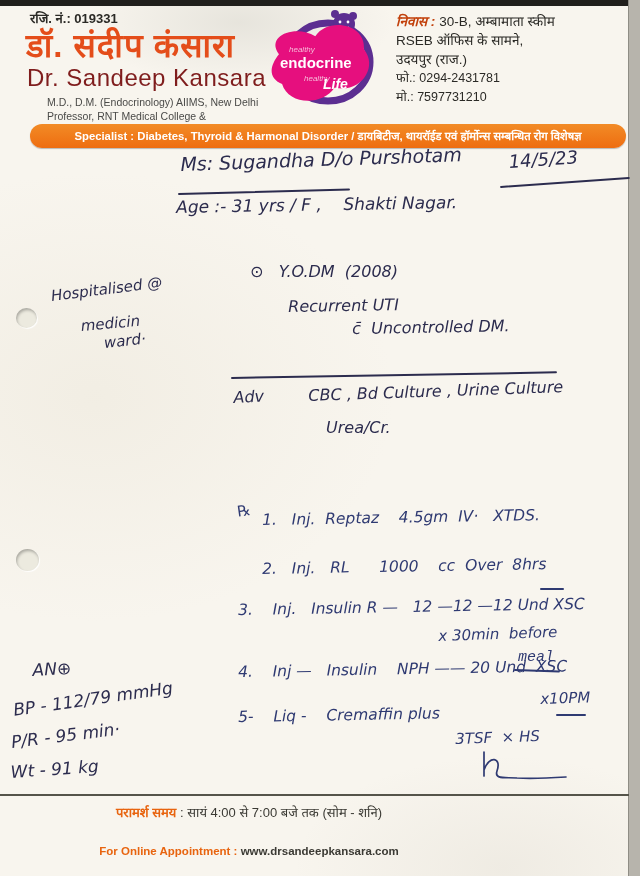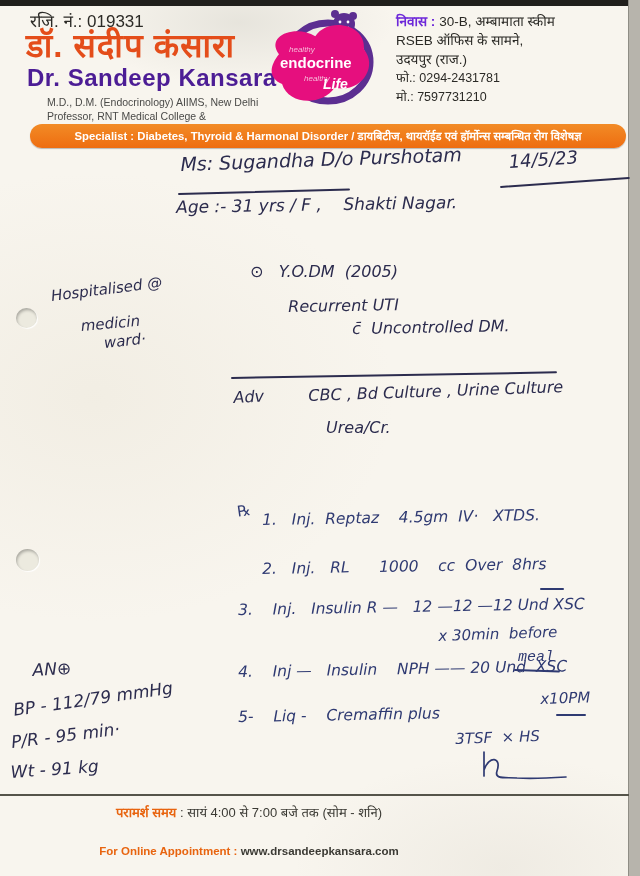--- a/index.html
+++ b/index.html
@@ -10,26 +10,26 @@
   
   .edge-top{left:0;top:0;width:640px;height:6px;background:#201f1c;}
   .edge-right{right:0;top:0;width:11px;height:876px;background:#b7b4ac;border-left:1px solid #8f8d85;}
   .paper{left:0;top:5px;width:629px;height:871px;
          background:
            radial-gradient(220px 90px at 38% 2%, rgba(140,140,128,0.16), rgba(0,0,0,0) 70%),
            radial-gradient(300px 160px at 80% 99%, rgba(160,150,130,0.10), rgba(0,0,0,0) 70%),
            radial-gradient(400px 300px at 15% 45%, rgba(230,224,208,0.35), rgba(0,0,0,0) 75%),
            #f8f5ee;}
   
-  .reg{left:30px;top:9px;font-size:17px;font-weight:normal;color:#2b2a26;}
+  .reg{left:30px;top:9px;font-size:13px;font-weight:bold;color:#2b2a26;}
   .name-hi{left:26px;top:22px;font-size:33px;font-weight:bold;color:#e44d1a;letter-spacing:1px;}
-  .name-en{left:27px;top:64px;font-size:24px;font-weight:bold;color:#4c1d95;letter-spacing:0.5px;}
+  .name-en{left:27px;top:64px;font-size:24px;font-weight:normal;color:#7f1d1d;letter-spacing:0.5px;}
   .creds{left:28px;top:95px;font-size:10.5px;line-height:14px;color:#4a4a48;margin-left:19px;}
   .addr{left:396px;top:12px;font-size:13.5px;line-height:19px;color:#2b2a26;}
-  .addr .lbl{color:#6d28d9;font-weight:bold;}
+  .addr .lbl{color:#c2410c;font-weight:bold;font-style:italic;}
   .addr .tel{font-size:12.5px;}
   .banner{left:30px;top:124px;width:596px;height:24px;border-radius:12px;
           background:linear-gradient(#f28b26,#ee6d10);
           color:#ffffff;font-weight:bold;font-size:11.3px;text-align:center;line-height:24px;
           box-shadow:0 1px 1px rgba(0,0,0,0.25);}
   
   .hw{font-family:"DejaVu Sans",sans-serif;font-style:italic;color:#2c2c4e;white-space:pre;transform-origin:left top;}
   .blue{color:#2f3a72;}
   .uline{position:absolute;height:2px;background:#2c2c4e;border-radius:2px;transform-origin:left top;}
   .uline.blue{background:#2f3a72;}
@@ -93,21 +93,21 @@
   <div class="abs hw" style="left:180px;top:153px;font-size:19px;transform:rotate(-2deg);">Ms: Sugandha D/o Purshotam</div>
   <div class="abs hw" style="left:508px;top:151px;font-size:18px;transform:rotate(-4deg);">14/5/23</div>
   <div class="uline" style="left:500px;top:186px;width:130px;transform:rotate(-4deg);"></div>
   <div class="uline" style="left:178px;top:193px;width:172px;transform:rotate(-1.5deg);"></div>
   <div class="abs hw" style="left:176px;top:197px;font-size:17px;transform:rotate(-1deg);">Age :- 31 yrs / F ,    Shakti Nagar.</div>
 
   <div class="abs hw" style="left:50px;top:287px;font-size:15px;transform:rotate(-7deg);">Hospitalised @</div>
   <div class="abs hw" style="left:80px;top:317px;font-size:15px;transform:rotate(-5deg);">medicin</div>
   <div class="abs hw" style="left:103px;top:334px;font-size:15px;transform:rotate(-6deg);">ward·</div>
 
-  <div class="abs hw" style="left:250px;top:262px;font-size:16px;">⊙   Y.O.DM  (2005)</div>
+  <div class="abs hw" style="left:250px;top:262px;font-size:16px;">⊙   Y.O.DM  (2008)</div>
   <div class="abs hw" style="left:288px;top:297px;font-size:16px;transform:rotate(-1deg);">Recurrent UTI</div>
   <div class="abs hw" style="left:352px;top:319px;font-size:16px;transform:rotate(-1deg);">c̄  Uncontrolled DM.</div>
 
   <div class="uline" style="left:231px;top:377px;width:326px;height:2px;transform:rotate(-1deg);"></div>
   <div class="abs hw" style="left:233px;top:388px;font-size:16px;transform:rotate(-3deg);">Adv</div>
   <div class="abs hw" style="left:308px;top:386px;font-size:16px;transform:rotate(-2deg);">CBC , Bd Culture , Urine Culture</div>
   <div class="abs hw" style="left:326px;top:418px;font-size:16px;">Urea/Cr.</div>
 
   <div class="abs hw blue" style="left:236px;top:503px;font-size:15px;transform:rotate(-8deg);">℞</div>
   <div class="abs hw blue" style="left:262px;top:511px;font-size:15.5px;transform:rotate(-1deg);">1.   Inj.  Reptaz    4.5gm  IV·   XTDS.</div>

